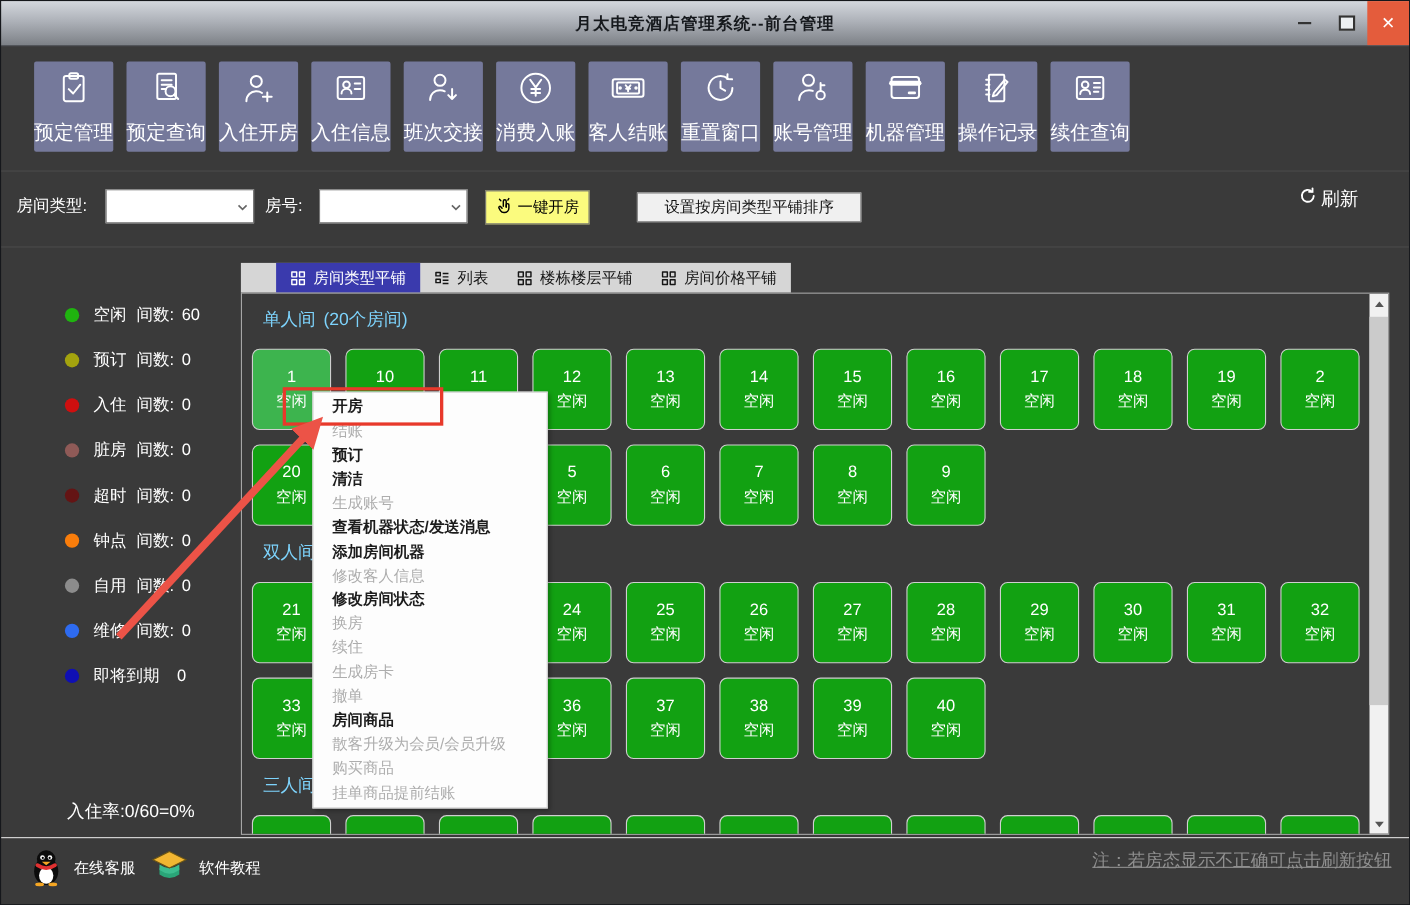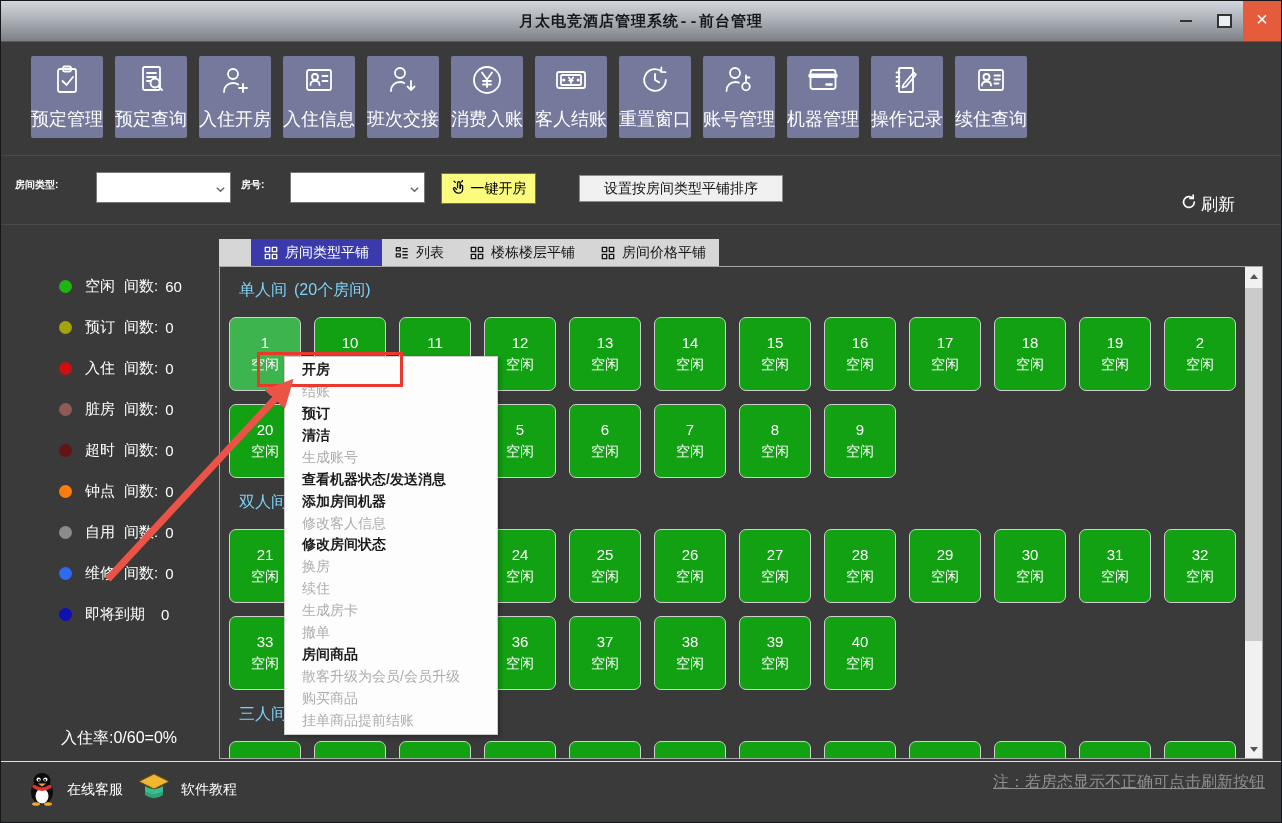--- a/index.html
+++ b/index.html
@@ -1,44 +1,44 @@
 <!DOCTYPE html>
 <html><head>
 <meta charset="utf-8">
 <style>
   html,body{margin:0;padding:0;background:#2b2b2b;}
   .stage{position:relative;width:1282px;height:823px;background:#3a3a3a;overflow:hidden;
          font-family:"Liberation Sans","DejaVu Sans",sans-serif;border:1px solid #15171b;box-sizing:border-box;}
   
   .titlebar{position:absolute;left:0;top:0;right:0;height:40px;
             background:linear-gradient(180deg,#d3d7dd 0%,#aeb2b9 45%,#7d8187 100%);
-            border-bottom:1px solid #55585e;display:flex;align-items:center;justify-content:center;font-family:Liberation Mono, monospace;}
+            border-bottom:1px solid #55585e;display:flex;align-items:center;justify-content:center;}
   .title{font-size:15px;font-weight:bold;color:#15181c;letter-spacing:1px;}
   .win-controls{position:absolute;right:0;top:0;height:40px;display:flex;align-items:stretch;}
   .win-btn{width:38px;display:flex;align-items:center;justify-content:center;cursor:default;}
   .min-glyph{display:block;width:12px;height:2px;background:#333;}
   .max-glyph{display:block;width:11px;height:10px;border:2px solid #333;background:#eceff2;}
   .win-close{background:#e45c3c;color:#fff;font-size:20px;line-height:1;}
   
   .toolbar{position:absolute;left:30px;top:55px;display:flex;gap:12px;}
   .tool-btn{width:72px;height:82px;background:#75799b;border-radius:2px;color:#fff;
             display:flex;flex-direction:column;align-items:center;justify-content:center;gap:6px;}
   .tool-label{font-size:18px;white-space:nowrap;}
   .hline{position:absolute;left:0;right:0;height:1px;background:#4a4a4a;}
   
-  .flt-label{position:absolute;color:#fff;font-size:10px;font-weight:bold;}
+  .flt-label{position:absolute;color:#fff;font-size:15px;}
   .combo{position:absolute;width:135px;height:31px;background:#fff;border:1px solid #777;box-sizing:border-box;}
   .combo .chev{position:absolute;right:4px;top:8px;}
   .btn-yellow{position:absolute;left:440px;top:172px;width:95px;height:31px;background:#fbfb7e;
               border:1px solid #6f6f6f;box-sizing:border-box;display:flex;align-items:center;justify-content:center;
               gap:5px;font-size:14px;color:#000;}
   .btn-sort{position:absolute;left:578px;top:174px;width:204px;height:27px;background:#f0f0f0;
             border:1px solid #8a8a8a;box-sizing:border-box;display:flex;align-items:center;justify-content:center;
             font-size:14px;color:#111;}
-  .refresh{position:absolute;left:1180px;top:192px;display:flex;align-items:center;gap:4px;color:#fff;font-size:17px;}
+  .refresh{position:absolute;left:1180px;top:168px;display:flex;align-items:center;gap:4px;color:#fff;font-size:17px;}
   
   .tabstrip{position:absolute;left:218px;top:238px;height:27px;display:flex;background:#d6d6d6;padding-left:32px;}
   .tab{display:flex;align-items:center;gap:7px;padding:0 13px;font-size:14px;color:#151515;}
   .tab.active{background:#3a3aad;color:#fff;}
   .tab .tab-icon{display:flex;}
   
   .legend{position:absolute;left:58px;top:274px;display:flex;flex-direction:column;gap:19px;}
   .legend-item{display:flex;align-items:center;height:22px;color:#fff;font-size:15px;}
   .dot{width:13px;height:13px;border-radius:50%;margin-right:13px;flex:none;}
   .legend-label{margin-right:9px;}

